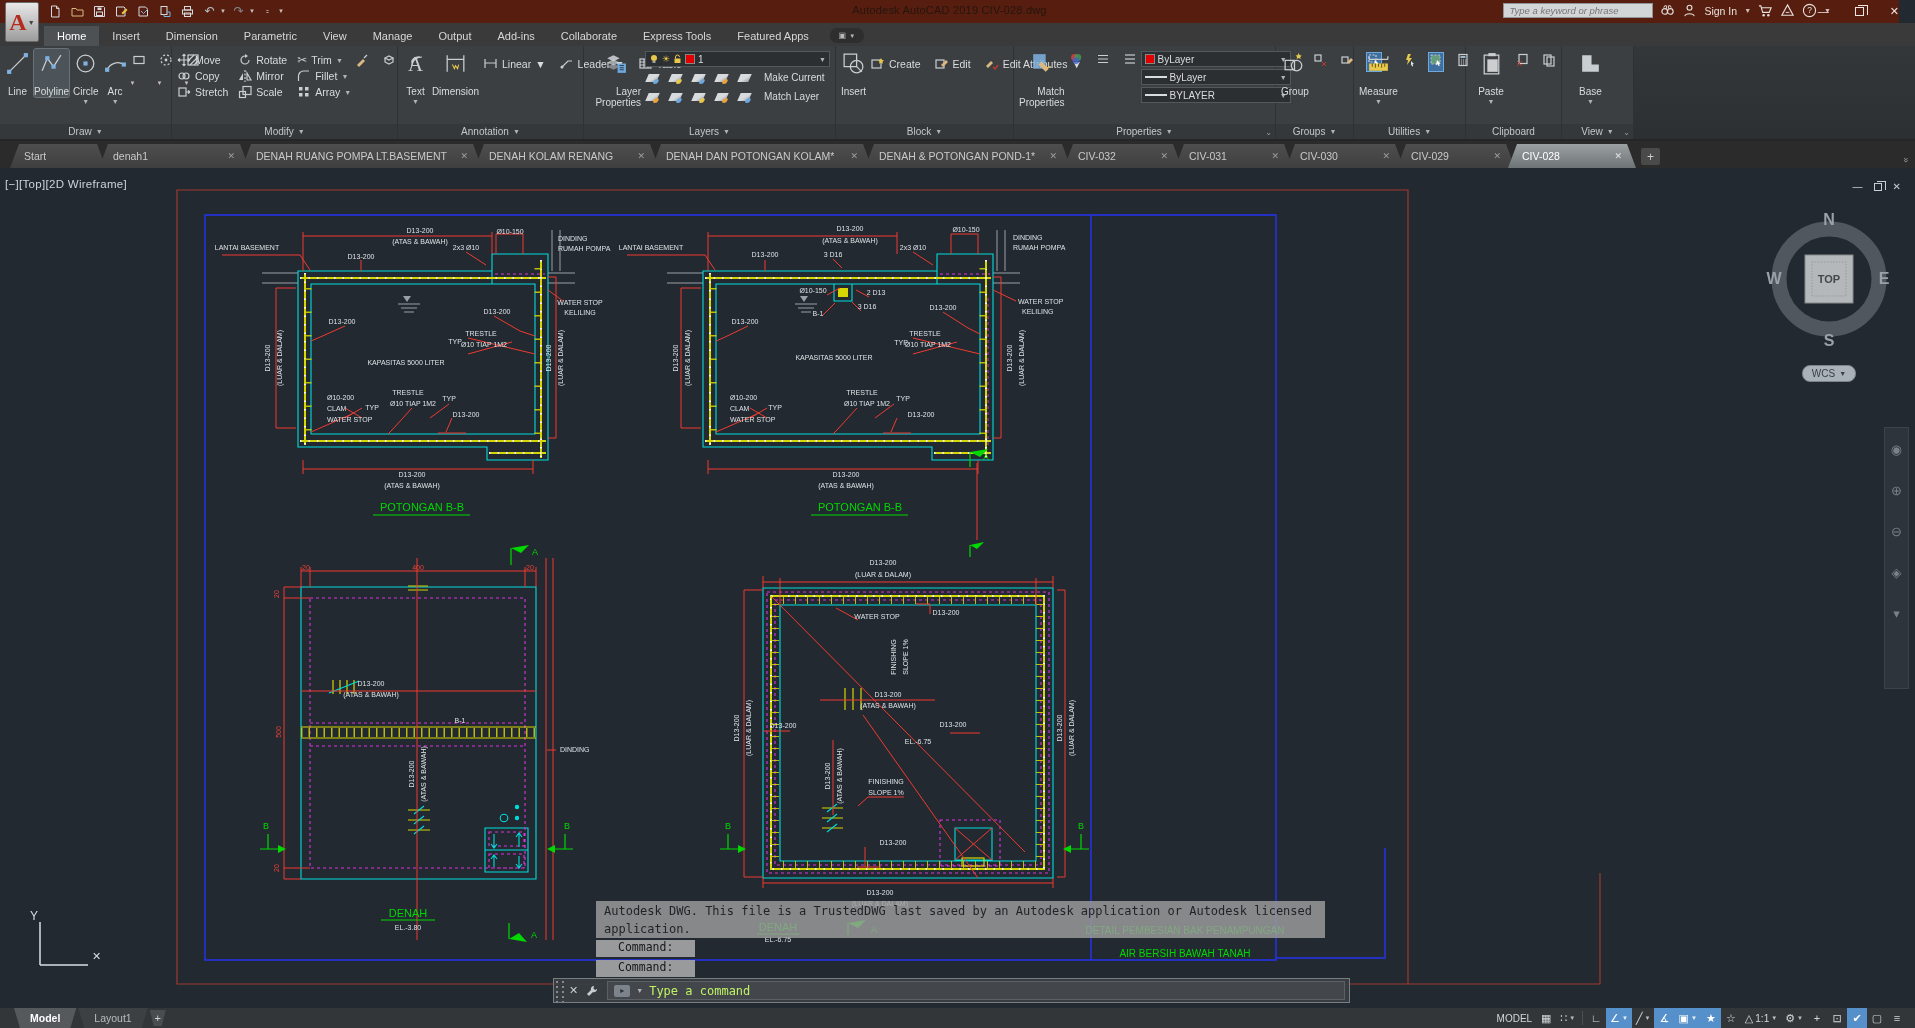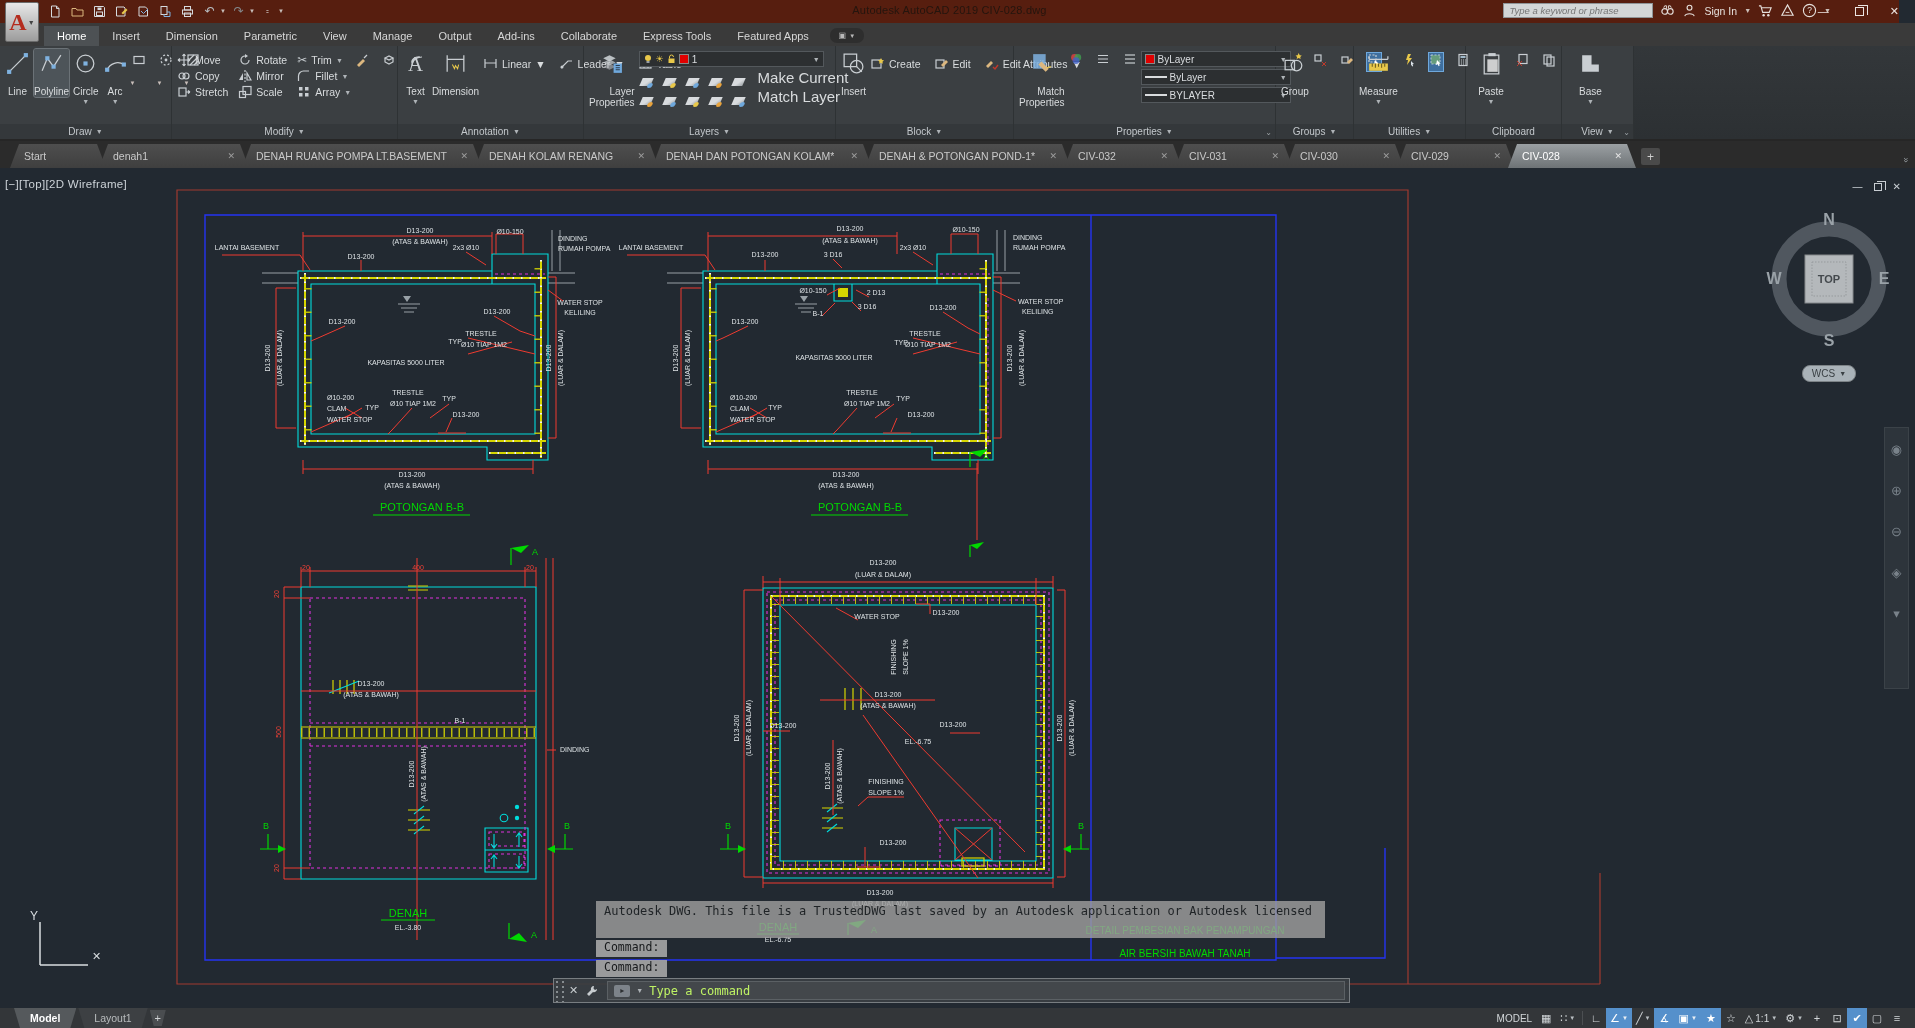--- a/index.html
+++ b/index.html
@@ -51,21 +51,21 @@
   .ic{stroke:#c9ced2;fill:none;stroke-width:1.2}
   .icf{fill:#c9ced2;stroke:none}
   .grip{fill:#7fb2e0;stroke:none}
   .combo{height:16px;background:#2c2f31;border:1px solid #53585c;display:flex;align-items:center;gap:3px;padding:0 3px;color:#dadde0;font-size:10px}
   .combo .dd{margin-left:auto;font-size:7px;color:#aeb3b7}
   .swatch{width:10px;height:10px;background:#e00000;border:1px solid #888}
   .lineic{width:22px;height:2px;background:#d9dcde}
   .lyr{display:inline-block;width:11px;height:8px;background:linear-gradient(135deg,#d8dbde 55%,#9aa0a4);transform:skewX(-24deg);position:relative;margin:0 2px}
   .lyr.b:after,.lyr.y:after,.lyr.o:after{content:"";position:absolute;right:-2px;bottom:-2px;width:5px;height:5px;border-radius:50%}
   .lyr.b:after{background:#6fa8dc}.lyr.y:after{background:#e8c84a}.lyr.o:after{background:#e8a33c}
-  .lrow{display:flex;align-items:flex-end;gap:8px;font-size:15px;color:#d9dcde;height:17px;white-space:nowrap}
+  .lrow{display:flex;align-items:center;gap:8px;font-size:10px;color:#d9dcde;height:17px;white-space:nowrap}
   .ribgap{position:absolute;top:139px;left:0;right:0;height:2px;background:#262626}
   
   .doctabs{position:absolute;top:141px;left:0;right:0;height:27px;background:#2b2b2b;display:flex;align-items:flex-end;padding-left:10px}
   .dtab{height:24px;display:flex;align-items:center;gap:6px;padding:6px 14px;background:linear-gradient(180deg,#4e4e4e,#3f3f3f);clip-path:polygon(9px 0,calc(100% - 9px) 0,100% 100%,0 100%);font-size:10.5px;color:#c9c9c9;margin-right:-7px;white-space:nowrap;justify-content:space-between}
   .dtab.act{background:linear-gradient(180deg,#9ba0a3,#6e7376);color:#fff;z-index:5}
   .dtab .dx{font-size:9px;color:#9d9d9d}
   .dtab.act .dx{color:#e4e4e4}
   .dplus{width:19px;height:17px;margin-left:12px;margin-bottom:3px;background:#4a4a4a;border-radius:2px;color:#cfcfcf;font-size:12px;display:flex;align-items:center;justify-content:center}
   .dchev{margin-left:auto;margin-right:8px;margin-bottom:4px;color:#9aa0a4;font-size:9px;transform:rotate(90deg);letter-spacing:-2px}
   
@@ -74,21 +74,21 @@
   .vplabel{position:absolute;top:10px;left:5px;font-size:11.5px;color:#cdd3d8;letter-spacing:.3px}
   .vpwin{position:absolute;top:13px;right:14px;display:flex;gap:11px;color:#c8cdd2;font-size:10px;align-items:center}
   .vpwin .wr{width:8px;height:8px;border:1px solid #c8cdd2;position:relative}
   .vpwin .wr:before{content:"";position:absolute;top:-3px;left:2px;width:8px;height:8px;border:1px solid #c8cdd2;border-bottom:none;border-left:none}
   .viewcube{position:absolute;left:1764px;top:38px;width:130px;height:150px}
   .vcl{fill:#9aa2a8;font-weight:bold;font-size:16px;font-family:"Liberation Sans",sans-serif}
   .wcs{position:absolute;left:1802px;top:197px;width:54px;height:17px;background:#a9b2b8;border:1px solid #7d8387;border-radius:8px;color:#3a4044;font-size:10px;display:flex;align-items:center;justify-content:center;gap:4px}
   .wcs .dd{font-size:7px}
   .navbar{position:absolute;left:1884px;top:259px;width:25px;height:262px;background:rgba(62,68,74,.42);border:1px solid rgba(255,255,255,.07);display:flex;flex-direction:column;align-items:center;gap:26px;padding-top:14px;color:#79828a;font-size:13px}
   .trusted{position:absolute;left:596px;top:733px;width:729px;height:37px;background:rgba(157,157,157,.82);color:#1f2326;font-family:"DejaVu Sans Mono",monospace;font-size:12px;line-height:18px;padding:1px 8px;z-index:20}
-  .cchip{position:absolute;left:596px;background:rgba(164,164,164,.92);color:#16181a;font-family:"DejaVu Sans Mono",monospace;font-size:11.5px;padding:0 8px;height:17px;line-height:15px;z-index:20}
+  .cchip{position:absolute;left:596px;background:rgba(164,164,164,.92);color:#16181a;font-family:"DejaVu Sans Mono",monospace;font-size:11.5px;padding:0 22px;height:17px;line-height:15px;z-index:20}
   .cmdbar{position:absolute;left:553px;top:810px;width:797px;height:25px;background:rgba(58,62,66,.92);border:1px solid #787d81;display:flex;align-items:center;z-index:25}
   .cmdgrip{width:11px;height:100%;background-image:repeating-radial-gradient(circle at 3px 3px,#9aa0a4 0 1px,transparent 1.5px 100%);background-size:6px 5px;opacity:.8}
   .cmdx{color:#c7cccf;font-size:11px;margin:0 7px 0 4px}
   .cmdwr{width:14px;height:14px;margin-right:8px}
   .cmdfield{flex:1;height:19px;margin-right:4px;background:#43474b;border:1px solid #5b6064;display:flex;align-items:center;gap:6px;padding:0 6px}
   .cmdico{width:16px;height:12px;background:#7d838a;border-radius:2px;display:flex;align-items:center;justify-content:center;font-size:8px;color:#2c2f31}
   .cmdfield .dd{font-size:7px;color:#aeb3b7}
   .cmdph{font-size:12px;color:#bef264;font-family:"DejaVu Sans Mono",monospace}
   .ucs{position:absolute;left:18px;top:740px;width:95px;height:75px}
   
@@ -960,20 +960,21 @@
 <div class="navbar">
   <span>◉</span>
   <span>⊕</span>
   <span>⊖</span>
   <span>◈</span>
   <span>▾</span>
 </div>
 
 <div class="trusted">
   <div>Autodesk DWG.  This file is a TrustedDWG last saved by an Autodesk application or Autodesk licensed</div>
+  <div>application.</div>
 </div>
 <div class="cchip" style="top:772px">Command:</div>
 <div class="cchip" style="top:792px">Command:</div>
 
 <div class="cmdbar">
   <div class="cmdgrip"></div>
   <span class="cmdx">✕</span>
   <svg class="cmdwr" viewBox="0 0 14 14">
         <path d="M9 2a3 3 0 0 0-3 4L2 10l2 2 4-4a3 3 0 0 0 4-3l-2 1-1.5-1.5z" fill="#c7cccf"></path>
       </svg>

